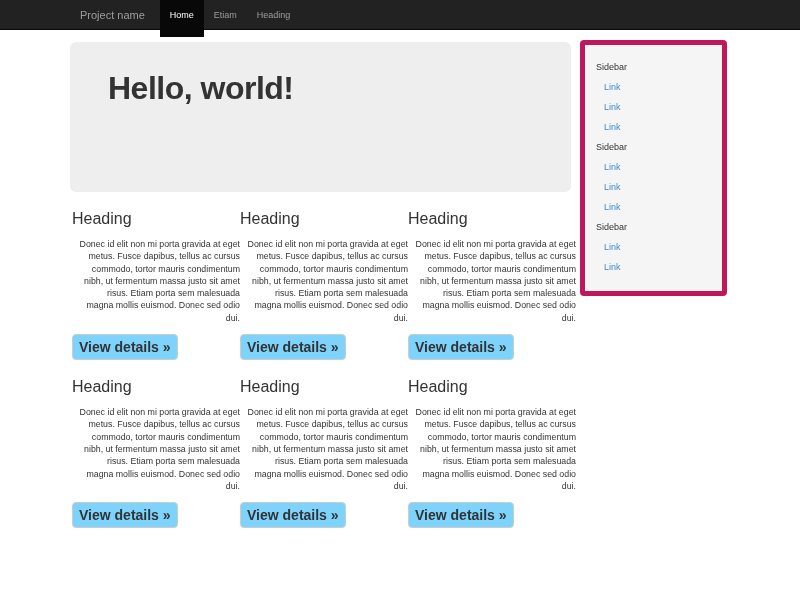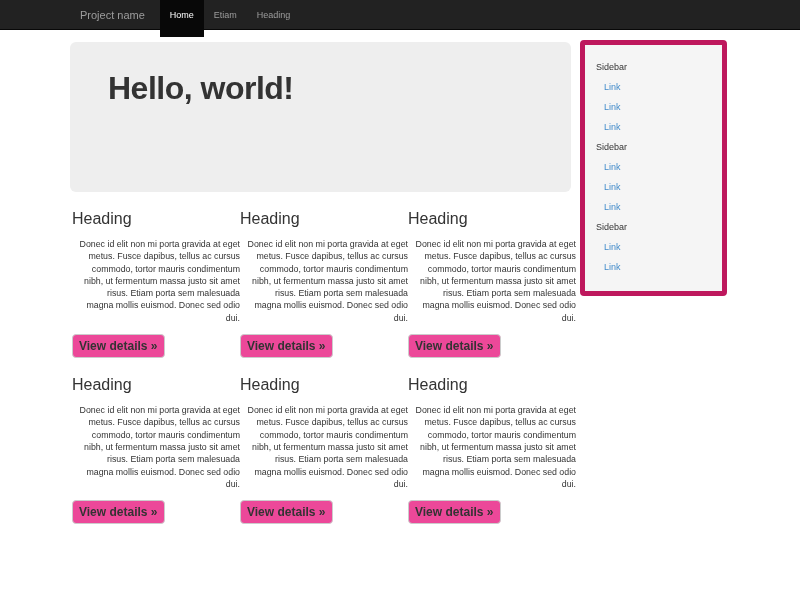--- a/index.html
+++ b/index.html
@@ -34,22 +34,22 @@
   .jumbotron p { margin: 11px 0 0; font-size: 12px; line-height: 20px; color: #555; }
 
   
   .cards { display: flex; padding-left: 5px; }
   .card { flex: 0 0 168px; width: 168px; }
   .card h2 { margin: 16px 0 8px; font-size: 16px; line-height: 22px; font-weight: 500; color: #333; }
   .card-text { font-size: 8.8px; line-height: 12.3px; color: #333; margin: 0 0 10px; text-align: right; }
   .card-text div { white-space: nowrap; }
   .btn {
     font-family: inherit; display: inline-block;
-    background: #ec4899; border: 1px solid #cccccc; border-radius: 4px;
-    padding: 4px 6px; font-size: 12px; font-weight: 700; color: #333; cursor: pointer;
+    background: #7dd3fc; border: 1px solid #cccccc; border-radius: 4px;
+    padding: 4px 6px; font-size: 14px; font-weight: 700; color: #333; cursor: pointer;
   }
 
   
   .side-panel {
     margin: 10px 6px 0 3px;
     background: #f5f5f5; border: 5px solid #be185d; border-radius: 4px;
     padding: 12px 0 14px;
   }
   .sb-title { font-size: 9px; line-height: 10px; color: #333; padding: 5px 11px; }
   .sb-link { display: block; font-size: 9px; line-height: 10px; color: #428bca; padding: 5px 11px 5px 19px; text-decoration: none; cursor: pointer; }

